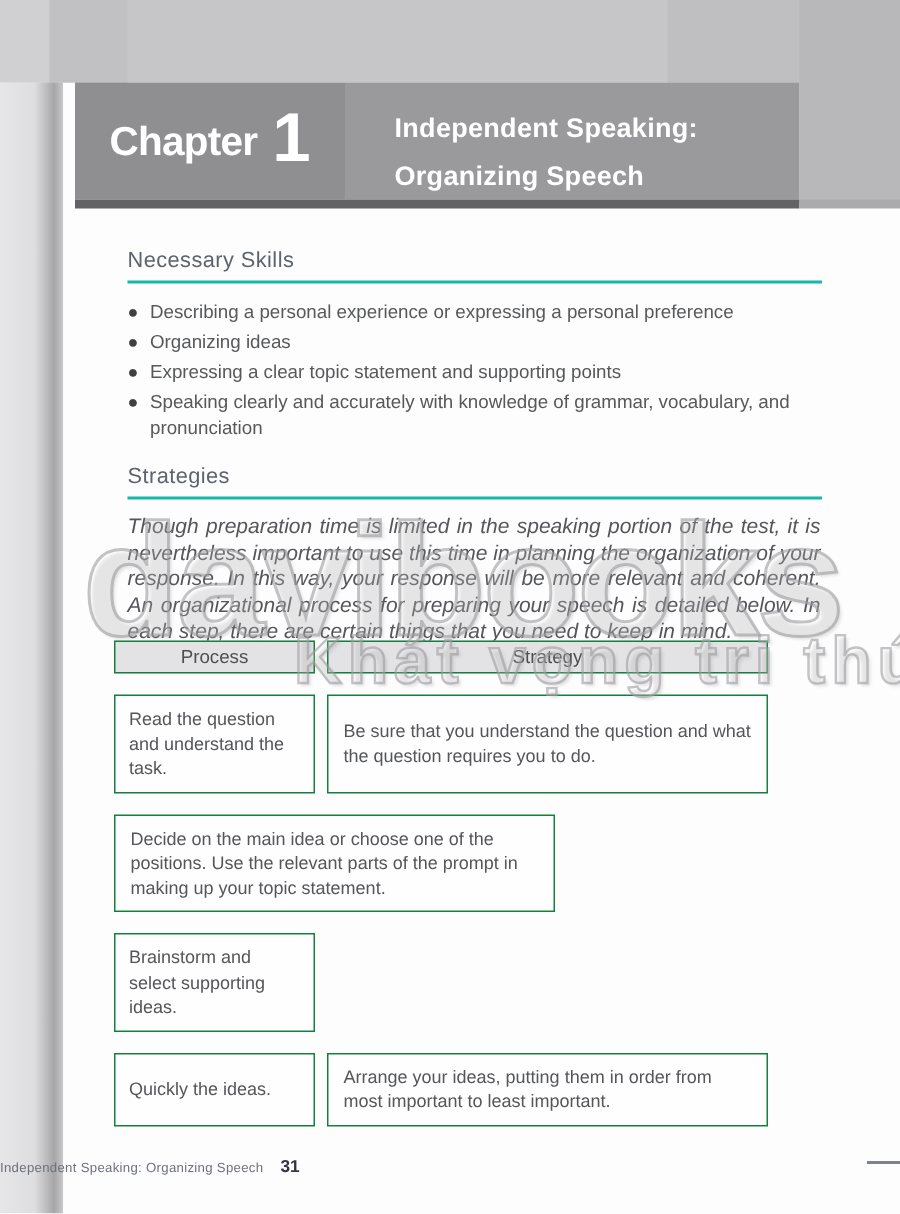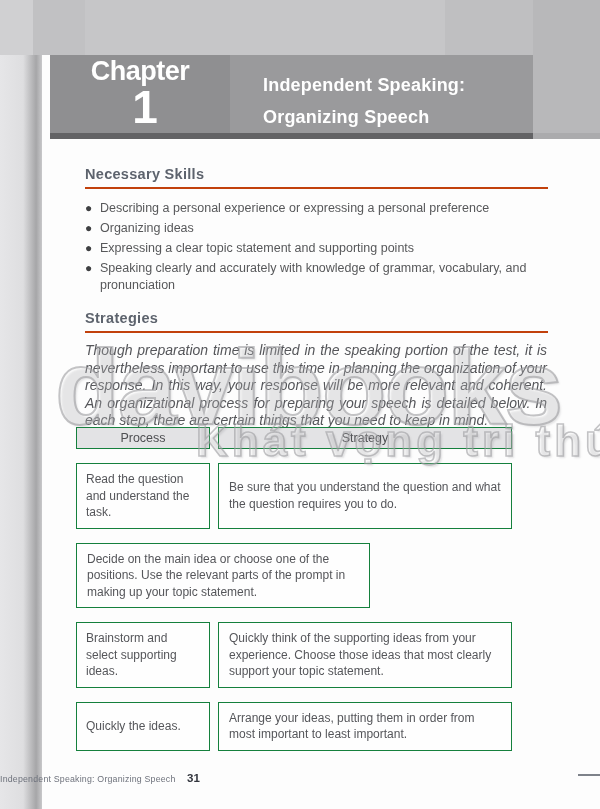--- a/index.html
+++ b/index.html
@@ -11,33 +11,33 @@
   .scan-top { position:absolute; left:0; top:0; width:600px; height:55px; background:#c6c6c8; }
   .patch-a { position:absolute; left:0; top:0; width:33px; height:55px; background:#d0d0d2; }
   .patch-b { position:absolute; left:33px; top:0; width:52px; height:55px; background:#c1c1c3; }
   .patch-c { position:absolute; left:445px; top:0; width:155px; height:55px; background:#bfbfc1; }
   .scan-right { position:absolute; left:533px; top:0; width:67px; height:135px; background:#b8b8ba; }
   .scan-left { position:absolute; left:0; top:55px; width:42px; height:754px;
                background:linear-gradient(to right,#e6e6e8 0%,#dedee0 55%,#a6a6a8 86%,#c8c8ca 100%); }
 
   
   .chapter-box { position:absolute; left:50px; top:55px; width:180px; height:78px;
-                 background:#8f8f91; display:flex; align-items:center; justify-content:center;flex-direction:column; }
+                 background:#8f8f91; display:flex; align-items:center; justify-content:center; }
   .chapter-word { color:#fff; font-weight:bold; font-size:27px; letter-spacing:-0.5px; }
   .chapter-num  { color:#fff; font-weight:bold; font-size:46px; margin-left:10px; line-height:1; position:relative; top:-3px; }
   .title-box { position:absolute; left:230px; top:55px; width:303px; height:78px;
                background:#9a9a9c; color:#fff; font-weight:bold; font-size:18px;
                padding:14px 0 0 33px; line-height:1.8; letter-spacing:0.2px; }
   .header-rule { position:absolute; left:50px; top:133px; width:483px; height:6px; background:#636365; }
   .header-rule-ext { position:absolute; left:533px; top:133px; width:67px; height:6px; background:#ababad; }
 
   
   .section { position:absolute; left:85px; width:463px; }
-  .sec-heading { font-size:14.5px; font-weight:bold; color:#5d636d; letter-spacing:0.3px;
-                 border-bottom:2px solid #c2410c; padding-bottom:5px; }
+  .sec-heading { font-size:14.5px; font-weight:normal; color:#5d636d; letter-spacing:0.3px;
+                 border-bottom:2px solid #14b8a6; padding-bottom:5px; }
 
   
   .bullets { margin-top:11px; width:452px; }
   .bullet-row { display:flex; margin-bottom:3px; font-size:12.5px; color:#57585a; line-height:17px; }
   .bullet-dot { width:15px; flex:0 0 15px; color:#3f4042; font-size:12px; }
   .bullet-text { flex:1; }
 
   
   .paragraph { margin-top:9px; width:462px; font-size:14px; line-height:17.5px;
                color:#55565a; text-align:justify;font-style:italic; }
@@ -136,21 +136,20 @@
     </div>
     <div class="t-row r1">
       <div class="cell cell-process">Read the question and understand the task.</div>
       <div class="cell cell-strategy">Be sure that you understand the question and what the question requires you to do.</div>
     </div>
     <div class="t-row r2">
       <div class="cell cell-strategy">Decide on the main idea or choose one of the positions. Use the relevant parts of the prompt in making up your topic statement.</div>
     </div>
     <div class="t-row r3">
       <div class="cell cell-process">Brainstorm and select supporting ideas.</div>
-      <div class="cell cell-strategy">Quickly think of the supporting ideas from your experience. Choose those ideas that most clearly support your topic statement.</div>
     </div>
     <div class="t-row r4">
       <div class="cell cell-process">Quickly the ideas.</div>
       <div class="cell cell-strategy">Arrange your ideas, putting them in order from most important to least important.</div>
     </div>
   </div>
 
   <div class="wm wm1">davibooks</div>
   <div class="wm wm2">Khát vọng tri thức</div>
 

